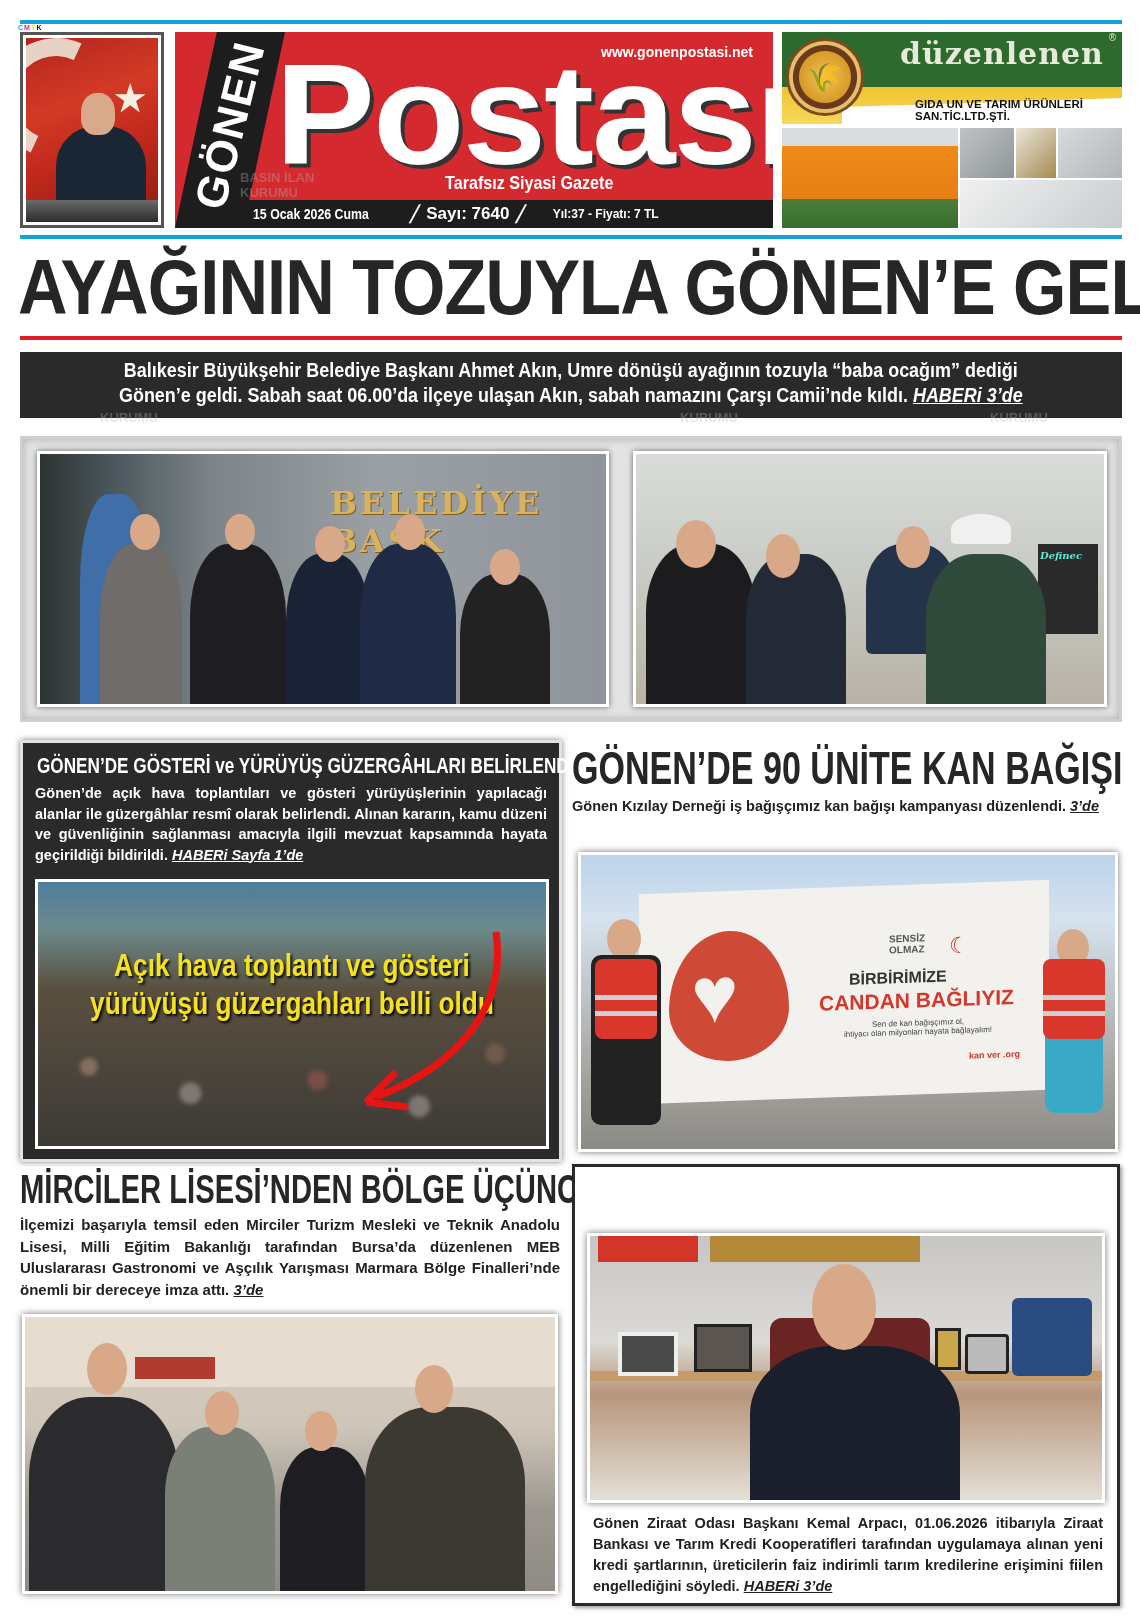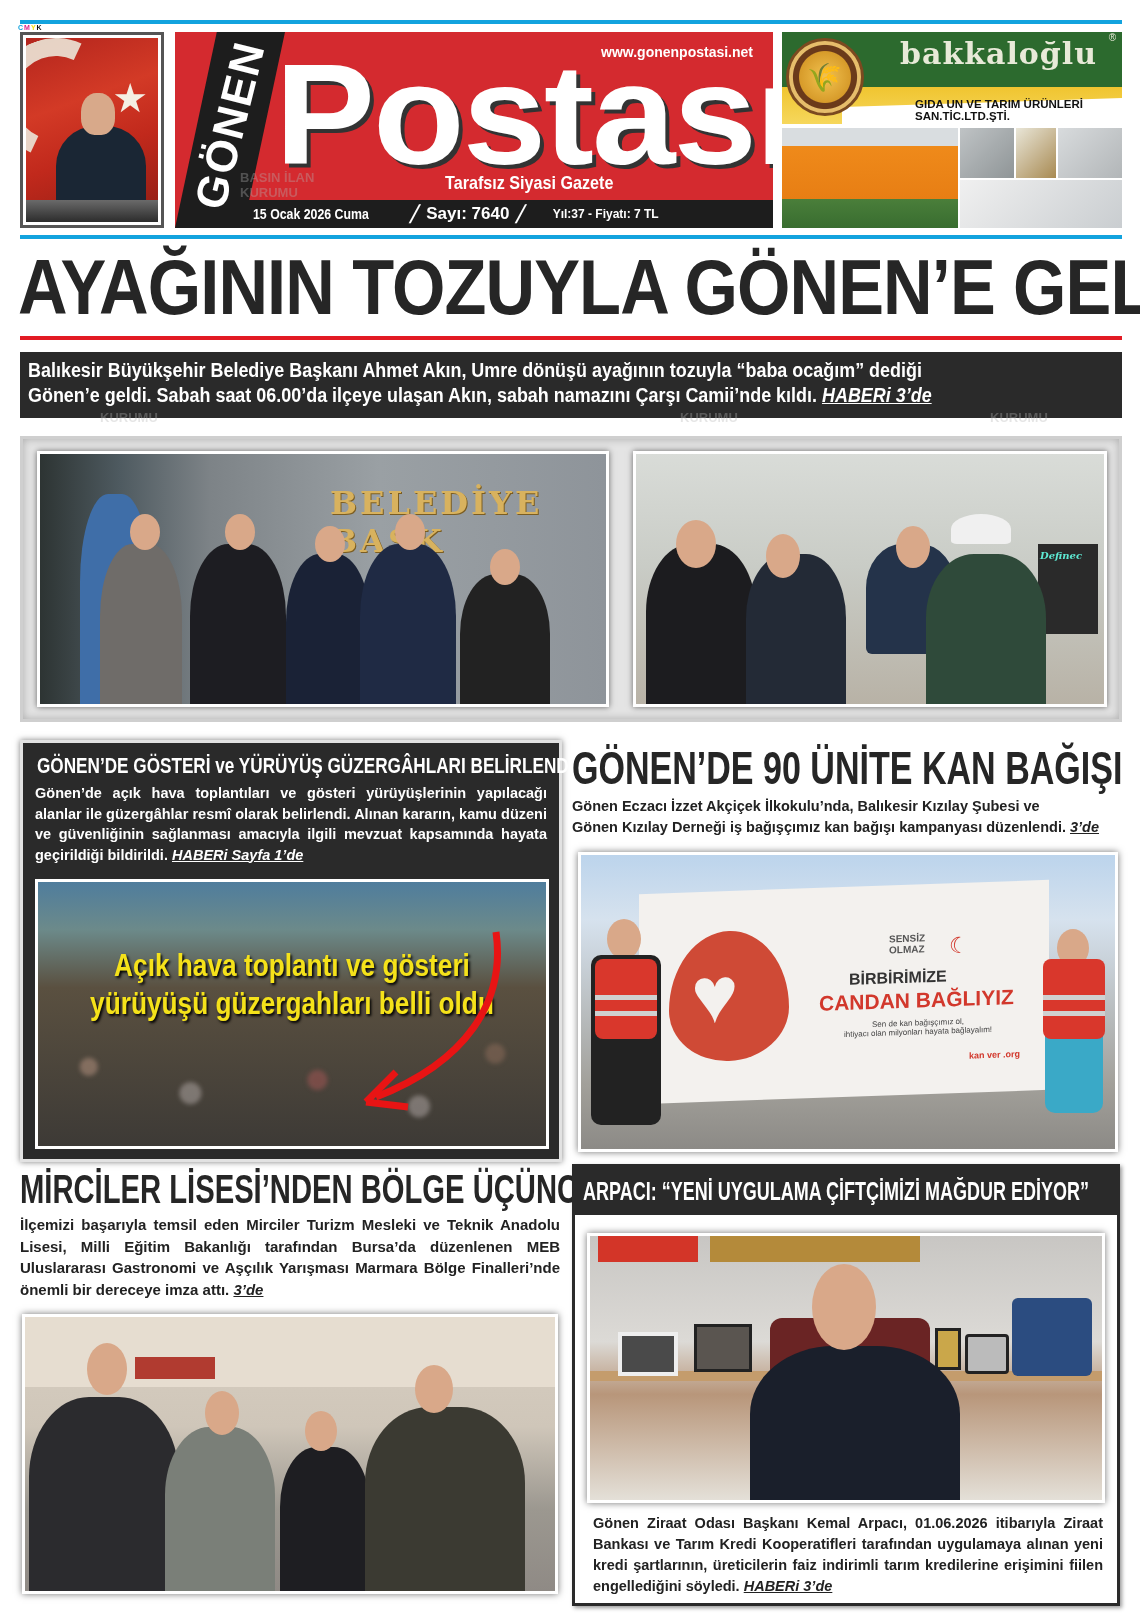--- a/index.html
+++ b/index.html
@@ -49,21 +49,21 @@
   .ad-ph.w { grid-column: 2 / 5; background: linear-gradient(135deg, #f0f0f0, #c9cdd0); }
 
   
   .rule2 { left: 20px; top: 235px; width: 1102px; height: 4px; background: #12a3de; }
 
   
   .headline { left: 18px; top: 246px; width: 1106px; height: 82px; font-family: "Liberation Sans", sans-serif; font-weight: bold; font-size: 78px; color: #262626; white-space: nowrap; letter-spacing: -1px; transform: scaleX(0.88); transform-origin: left top; line-height: 82px; width: 1260px; }
   .rule-red { left: 20px; top: 336px; width: 1102px; height: 4px; background: #e21b24; }
 
   
-  .lead { left: 20px; top: 352px; width: 1102px; height: 66px; background: #2a2a2a; color: #fff; padding: 6px 6px 0 8px; font-weight: bold; font-size: 19.5px; line-height: 25px; }
+  .lead { left: 20px; top: 352px; width: 1102px; height: 66px; background: #2a2a2a; color: #fff; padding: 6px 6px 0 8px; font-weight: bold; font-size: 19.5px; line-height: 25px; text-align: center; }
   .lead p { white-space: nowrap; transform: scaleX(0.92); transform-origin: left; width: 1180px; }
   .link { text-decoration: underline; font-style: italic; }
 
   
   .photo-row { left: 20px; top: 436px; width: 1102px; height: 286px; background: #e4e4e4; border: 3px solid #cfcfcf; box-shadow: inset 0 0 8px rgba(0,0,0,.25); }
   .photo { position: absolute; border: 3px solid #fff; box-shadow: 0 0 6px rgba(0,0,0,.55); overflow: hidden; }
   .ph1 { left: 14px; top: 12px; width: 572px; height: 256px; background: linear-gradient(90deg, #2d3433 0%, #4e5a60 14%, #7d8387 30%, #9aa0a4 60%, #8e949a 100%); }
   .ph2 { left: 610px; top: 12px; width: 474px; height: 256px; background: linear-gradient(180deg, #d9dcd8 0%, #c9ccc6 45%, #b8b2a6 100%); }
   .sign { position: absolute; color: #d8b25e; font-family: "DejaVu Serif", serif; font-weight: bold; font-size: 32px; letter-spacing: 3px; text-shadow: 1px 1px 0 #7b5d22; }
   .person { position: absolute; border-radius: 40% 40% 6px 6px; }
@@ -145,21 +145,21 @@
     <span class="mast-issue">Sayı: 7640</span>
     <span class="mast-slash">/</span>
     <span class="mast-year">Yıl:37 - Fiyatı: 7 TL</span>
   </div>
 </div>
 
 <div class="abs ad">
   <div class="ad-top"></div>
   <div class="ad-top-white"></div>
   <div class="ad-logo">🌾</div>
-  <div class="ad-brand">bakkaloğlu</div>
+  <div class="ad-brand">düzenlenen</div>
   <div class="ad-reg">®</div>
   <div class="ad-sub">GIDA UN VE TARIM ÜRÜNLERİ SAN.TİC.LTD.ŞTİ.</div>
   <div class="ad-photos">
     <div class="ad-ph-main"></div>
     <div class="ad-ph"></div>
     <div class="ad-ph b"></div>
     <div class="ad-ph c"></div>
     <div class="ad-ph w"></div>
   </div>
 </div>
@@ -213,21 +213,20 @@
     </div>
     <svg class="arrow" width="180" height="200" viewBox="0 0 180 200">
       <path d="M160 10 C 170 80, 130 140, 40 175" stroke="#e81414" stroke-width="7" fill="none"></path>
       <path d="M30 180 L 60 150 M30 180 L 72 185" stroke="#e81414" stroke-width="7" fill="none"></path>
     </svg>
   </div>
 </div>
 
 <h2 class="abs art2-title">GÖNEN’DE 90 ÜNİTE KAN BAĞIŞI</h2>
 <div class="abs art2-body">
-  <p>Gönen Eczacı İzzet Akçiçek İlkokulu’nda, Balıkesir Kızılay Şubesi ve</p>
   <p><span>Gönen Kızılay Derneği iş bağışçımız kan bağışı kampanyası düzenlendi.</span> <span class="link">3’de</span></p>
 </div>
 <div class="abs art2-photo">
   <div class="banner">
     <div class="banner-heart"></div>
     <div class="banner-logo">
       <div>SENSİZ</div>
       <div>OLMAZ</div>
     </div>
     <div style="position:absolute;left:310px;top:50px;color:#d2382c;font-size:22px;">☾</div>
@@ -260,21 +259,20 @@
   <div class="person" style="left:140px;top:110px;width:110px;height:170px;background:#7a7f78;"></div>
   <div class="person" style="left:255px;top:130px;width:90px;height:150px;background:#1e1e22;"></div>
   <div class="person" style="left:340px;top:90px;width:160px;height:190px;background:#3b3a32;"></div>
   <div class="face" style="left:62px;top:26px;width:40px;height:52px;"></div>
   <div class="face" style="left:180px;top:74px;width:34px;height:44px;"></div>
   <div class="face" style="left:280px;top:94px;width:32px;height:40px;"></div>
   <div class="face" style="left:390px;top:48px;width:38px;height:48px;"></div>
 </div>
 
 <div class="abs art4">
-  <div class="art4-head"><span>ARPACI: “YENİ UYGULAMA ÇİFTÇİMİZİ MAĞDUR EDİYOR”</span></div>
   <div class="art4-photo">
     <div style="position:absolute;left:8px;top:0;width:100px;height:26px;background:#d33528;"></div>
     <div style="position:absolute;left:120px;top:0;width:210px;height:26px;background:#b48a3a;"></div>
     <div style="position:absolute;left:0;top:135px;width:100%;height:10px;background:#c49c6c;"></div>
     <div style="position:absolute;left:28px;top:96px;width:60px;height:44px;background:#4a4a4a;border:4px solid #eee;"></div>
     <div style="position:absolute;left:104px;top:88px;width:58px;height:48px;background:#5a5550;border:3px solid #222;"></div>
     <div style="position:absolute;left:345px;top:92px;width:26px;height:42px;background:#caa74a;border:3px solid #222;"></div>
     <div style="position:absolute;left:375px;top:98px;width:44px;height:40px;background:#bbb;border:3px solid #222;border-radius:4px;"></div>
     <div style="position:absolute;left:422px;top:62px;width:80px;height:78px;background:#2b4c80;border-radius:6px;"></div>
     <div style="position:absolute;left:180px;top:82px;width:160px;height:190px;background:#6a2424;border-radius:12px 12px 0 0;"></div>

